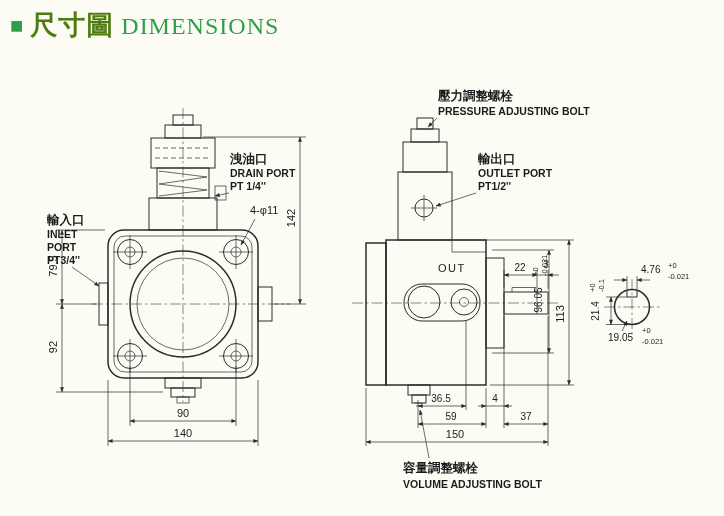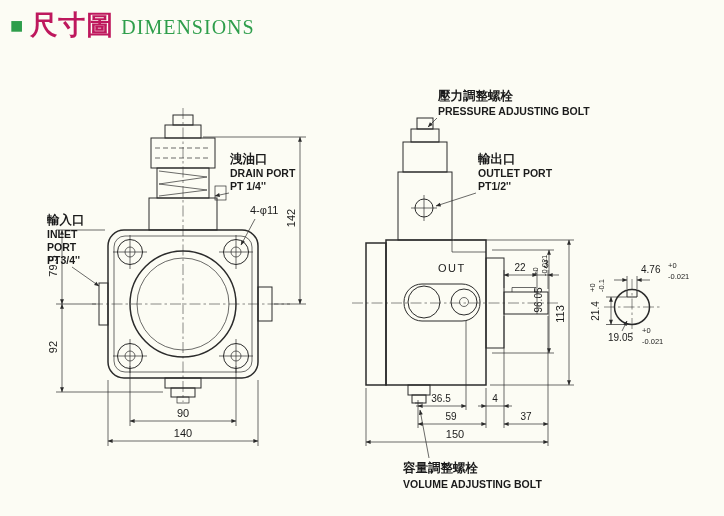--- a/index.html
+++ b/index.html
@@ -1,21 +1,21 @@
 <!DOCTYPE html>
 <html><head>
 <meta charset="utf-8">
 <style>
   html,body{margin:0;padding:0;background:#e8e8e8;}
   .page{position:relative;width:724px;height:516px;background:#fcfcf4;overflow:hidden;
         outline:1px solid #d9d9d2;font-family:"Liberation Sans",sans-serif;}
   .header{position:absolute;top:7px;left:10px;display:flex;align-items:baseline;gap:7px;}
   .hdr-sq{color:#2e9e4b;font-size:22px;line-height:22px;transform:translateY(-1px);}
-  .hdr-zh{color:#be185d;font-size:27px;font-weight:bold;letter-spacing:1px;}
-  .hdr-en{color:#2e9e4b;font-size:20px;font-family:"Liberation Serif",serif;letter-spacing:1px;}
+  .hdr-zh{color:#4d7c0f;font-size:27px;font-weight:bold;letter-spacing:1px;}
+  .hdr-en{color:#2e9e4b;font-size:24px;font-family:"Liberation Serif",serif;letter-spacing:1px;}
   svg{position:absolute;top:0;left:0;}
   .draw{stroke:#2b2b2b;fill:none;stroke-linecap:butt;}
   .w16{stroke-width:1.5;} .w10{stroke-width:1;} .w07{stroke-width:.7;}
   .cl{stroke:#2b2b2b;stroke-width:.55;stroke-dasharray:11 3 2.5 3;fill:none;}
   .dash{stroke-dasharray:5 3;}
   text{fill:#1b1b1b;stroke:none;font-family:"Liberation Sans",sans-serif;}
   .dimt{font-size:11px;}
   .dimt-s{font-size:10px;}
   .tol{font-size:7.5px;}
   .zh{font-size:12.5px;font-weight:bold;}

